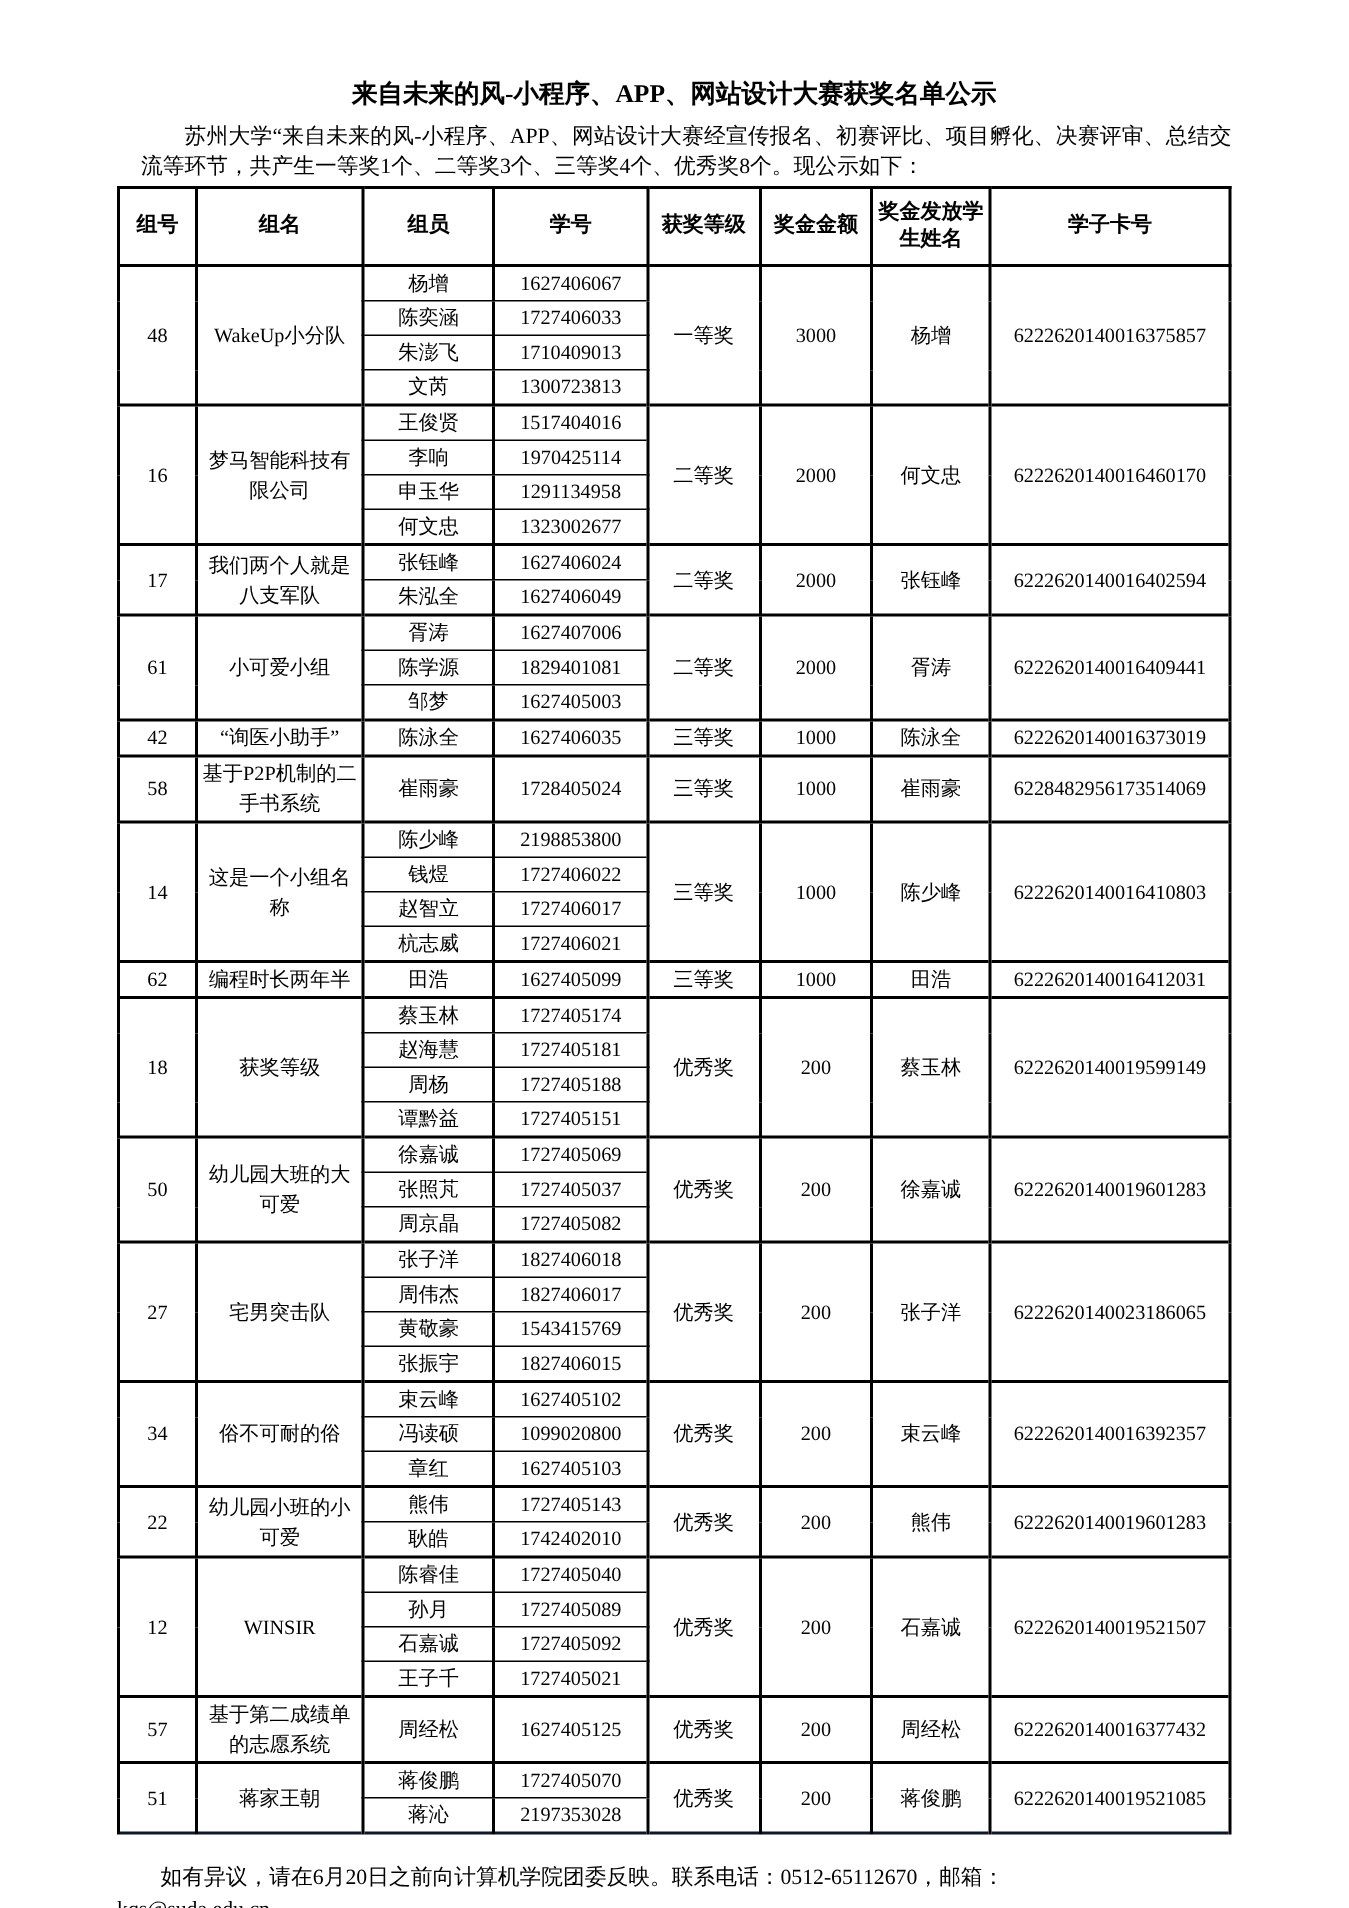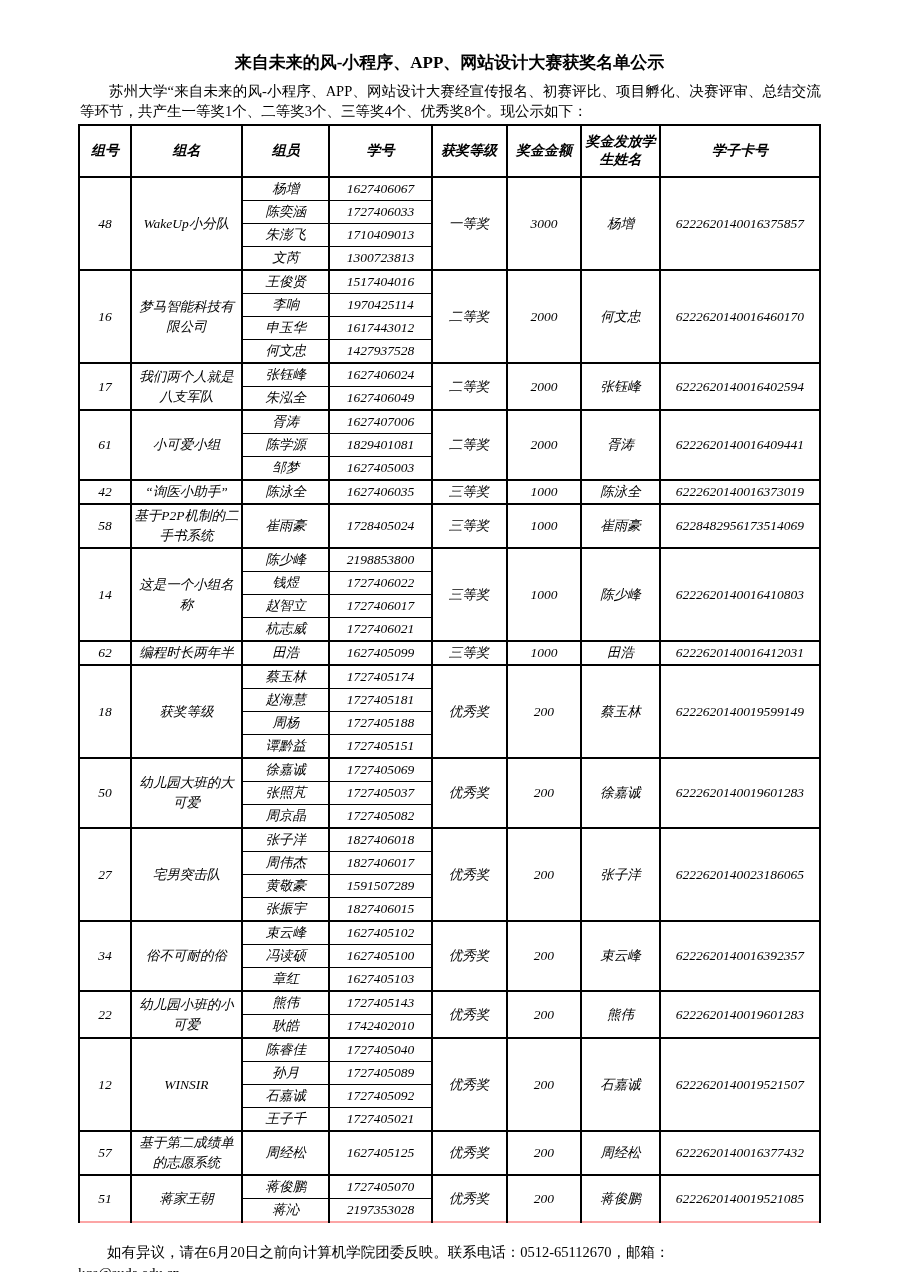--- a/index.html
+++ b/index.html
@@ -20,34 +20,33 @@
     overflow: hidden;
   }
   .doc-title {
     margin: 0 0 7px 0;
     font-size: 17px;
     font-weight: bold;
     text-align: center;
     line-height: 22px;
   }
   .intro {
-    margin: 0 0 3px 2px;
+    margin: 0 0 3px 16px;
     font-size: 14.5px;
     line-height: 20px;
     text-indent: 2em;
     text-align: justify;
   }
   table.awards {
     width: 100%;
     border-collapse: collapse;
     table-layout: fixed;
-    border: 2px solid #fca5a5;
+    border: 2px solid #0f172a;
     font-size: 13.5px;
     text-align: center;
-    font-style: italic;
   }
   table.awards th {
     border: 2px solid #000000;
     font-weight: bold;
     font-size: 14px;
     line-height: 18px;
     padding: 7px 2px;
     vertical-align: middle;
   }
   table.awards td {
@@ -136,25 +135,25 @@
           <td rowspan="4">2000</td>
           <td rowspan="4">何文忠</td>
           <td rowspan="4">6222620140016460170</td>
         </tr>
         <tr>
           <td>李响</td>
           <td>1970425114</td>
         </tr>
         <tr>
           <td>申玉华</td>
-          <td>1617443012</td>
+          <td>1291134958</td>
         </tr>
         <tr>
           <td>何文忠</td>
-          <td>1427937528</td>
+          <td>1323002677</td>
         </tr>
         <tr class="group-start">
           <td rowspan="2">17</td>
           <td rowspan="2">我们两个人就是八支军队</td>
           <td>张钰峰</td>
           <td>1627406024</td>
           <td rowspan="2">二等奖</td>
           <td rowspan="2">2000</td>
           <td rowspan="2">张钰峰</td>
           <td rowspan="2">6222620140016402594</td>
@@ -282,39 +281,39 @@
           <td rowspan="4">200</td>
           <td rowspan="4">张子洋</td>
           <td rowspan="4">6222620140023186065</td>
         </tr>
         <tr>
           <td>周伟杰</td>
           <td>1827406017</td>
         </tr>
         <tr>
           <td>黄敬豪</td>
-          <td>1591507289</td>
+          <td>1543415769</td>
         </tr>
         <tr>
           <td>张振宇</td>
           <td>1827406015</td>
         </tr>
         <tr class="group-start">
           <td rowspan="3">34</td>
           <td rowspan="3">俗不可耐的俗</td>
           <td>束云峰</td>
           <td>1627405102</td>
           <td rowspan="3">优秀奖</td>
           <td rowspan="3">200</td>
           <td rowspan="3">束云峰</td>
           <td rowspan="3">6222620140016392357</td>
         </tr>
         <tr>
           <td>冯读硕</td>
-          <td>1627405100</td>
+          <td>1099020800</td>
         </tr>
         <tr>
           <td>章红</td>
           <td>1627405103</td>
         </tr>
         <tr class="group-start">
           <td rowspan="2">22</td>
           <td rowspan="2">幼儿园小班的小可爱</td>
           <td>熊伟</td>
           <td>1727405143</td>

